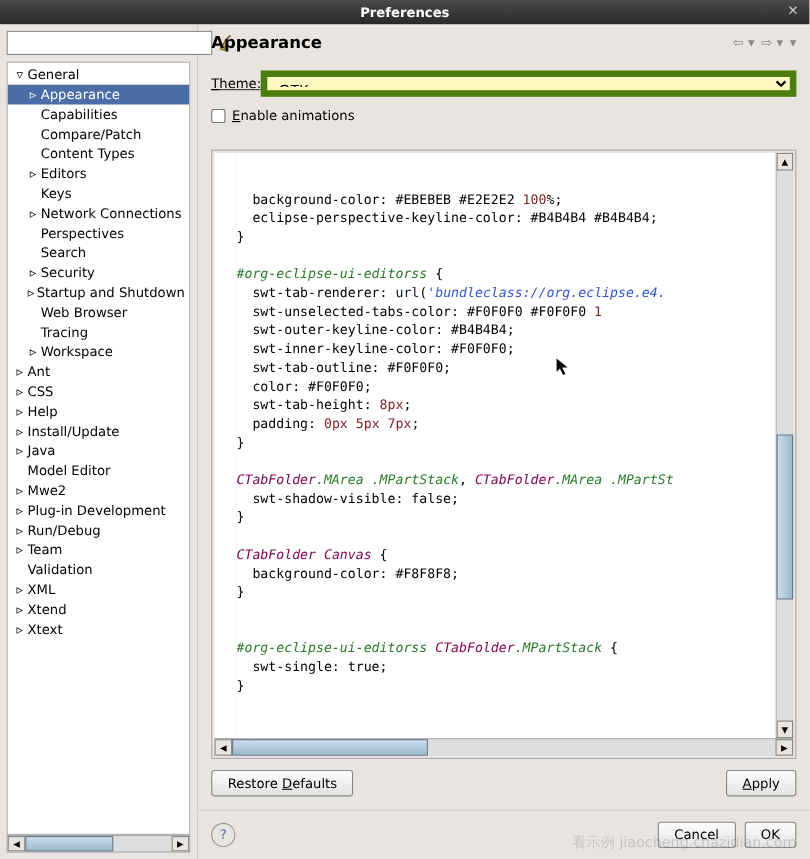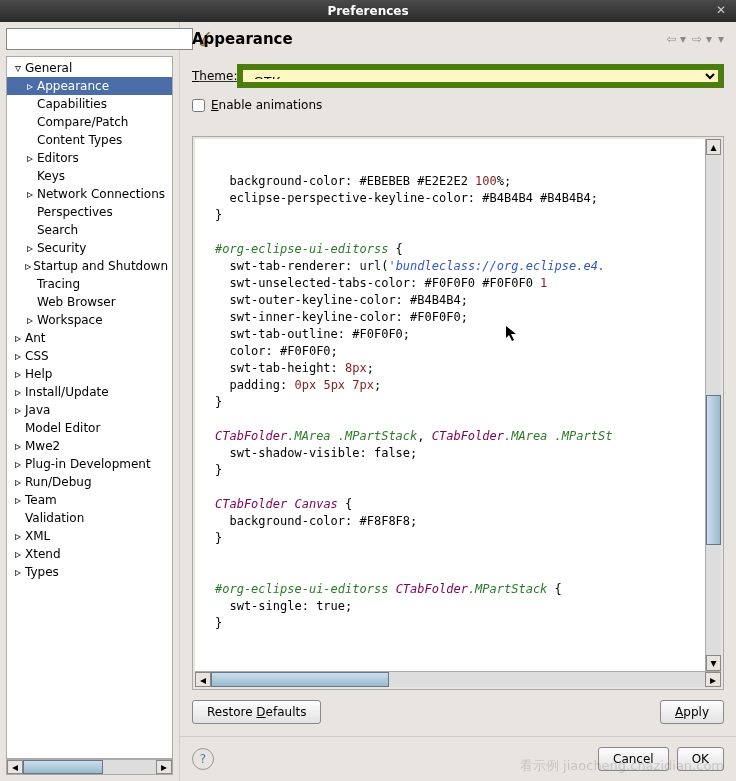--- a/index.html
+++ b/index.html
@@ -368,27 +368,27 @@
         <div class="tree-item indent1">
           <span class="arrow">▹</span>
           <span>Security</span>
         </div>
         <div class="tree-item indent1">
           <span class="arrow">▹</span>
           <span>Startup and Shutdown</span>
         </div>
         <div class="tree-item indent1">
           <span class="arrow blank">▹</span>
+          <span>Web Browser</span>
+        </div>
+        <div class="tree-item indent1">
+          <span class="arrow blank">▹</span>
           <span>Tracing</span>
         </div>
         <div class="tree-item indent1">
-          <span class="arrow blank">▹</span>
-          <span>Web Browser</span>
-        </div>
-        <div class="tree-item indent1">
           <span class="arrow">▹</span>
           <span>Workspace</span>
         </div>
         <div class="tree-item indent0">
           <span class="arrow">▹</span>
           <span>Ant</span>
         </div>
         <div class="tree-item indent0">
           <span class="arrow">▹</span>
           <span>CSS</span>
@@ -432,21 +432,21 @@
         <div class="tree-item indent0">
           <span class="arrow">▹</span>
           <span>XML</span>
         </div>
         <div class="tree-item indent0">
           <span class="arrow">▹</span>
           <span>Xtend</span>
         </div>
         <div class="tree-item indent0">
           <span class="arrow">▹</span>
-          <span>Types</span>
+          <span>Xtext</span>
         </div>
       </div>
     <div class="hscroll">
       <div class="btn">◂</div>
       <div class="track">
           <div class="thumb"></div>
         </div>
       <div class="btn">▸</div>
     </div>
   </div>

